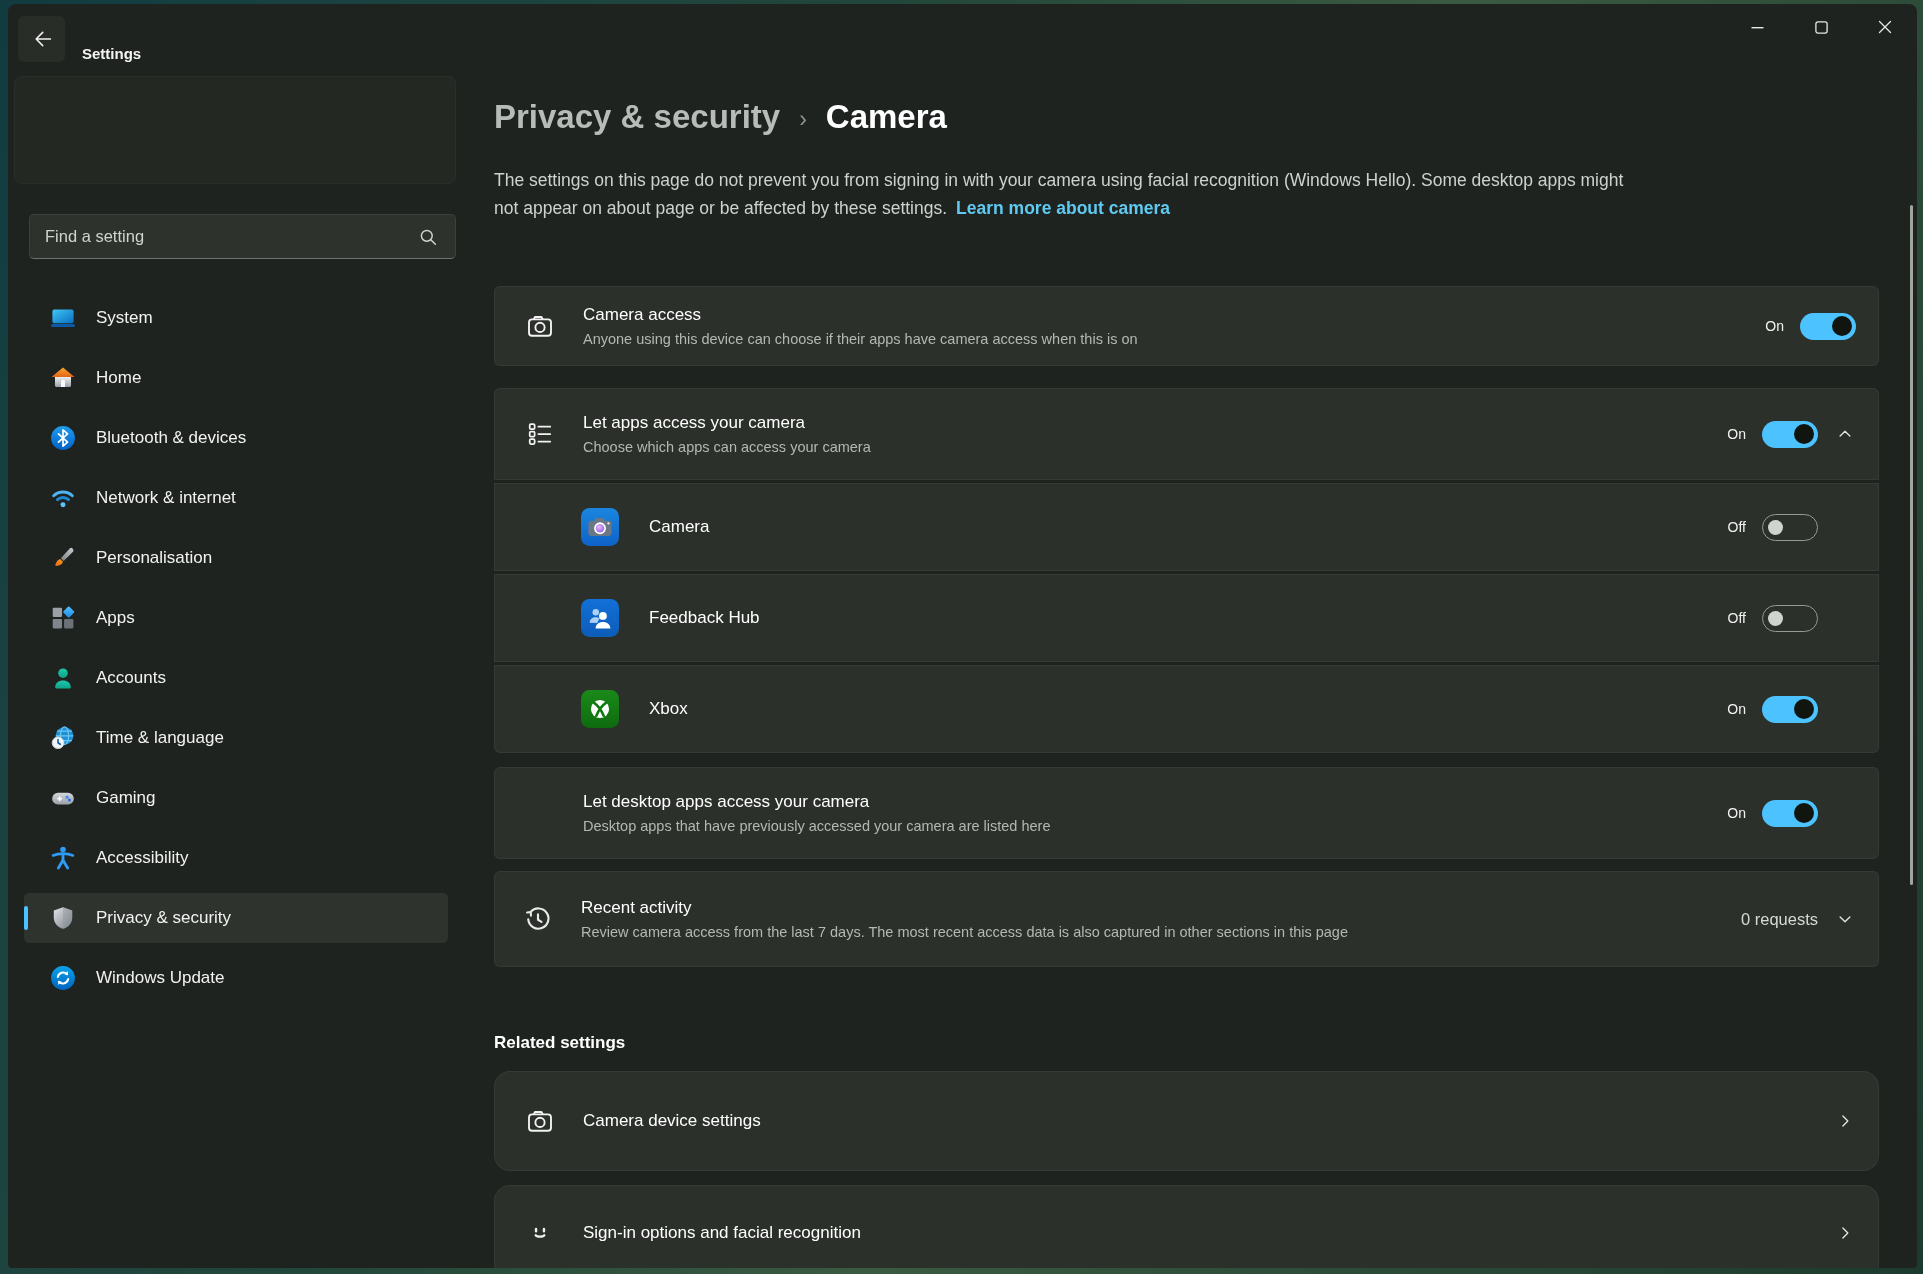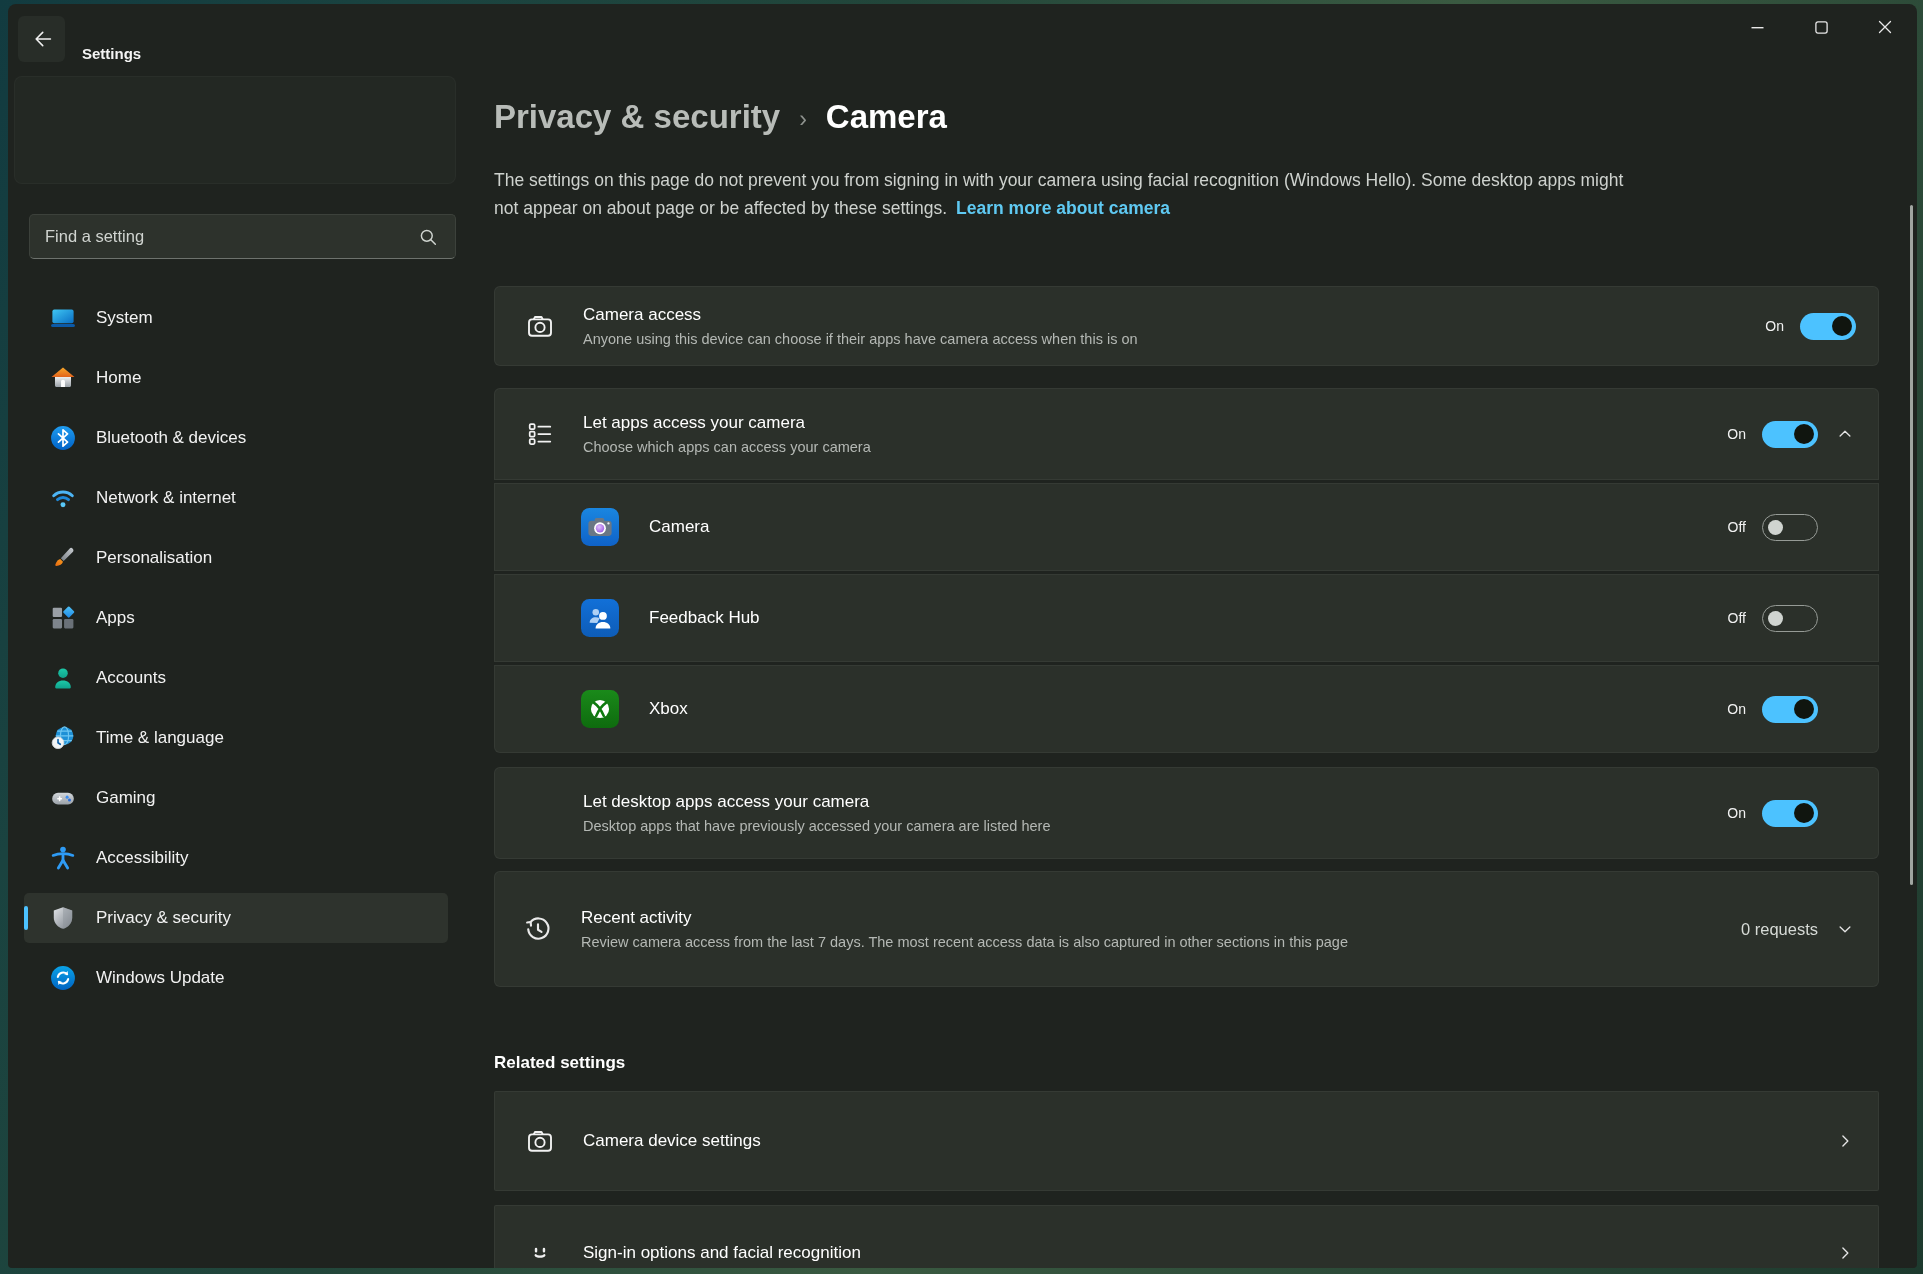--- a/index.html
+++ b/index.html
@@ -53,24 +53,24 @@
   .state-label { font-size:14px; color:#f2f2f2; }
   .chevron-slot { width:22px; display:flex; justify-content:center; }
   .card-access { height:80px; border-radius:6px; }
   .card-head { height:92px; margin-top:22px; border-radius:6px 6px 0 0; }
   .card-child { height:88px; margin-top:3px; padding-left:86px; }
   .card-child.last { border-radius:0 0 6px 6px; }
   .app-badge { width:38px; height:38px; border-radius:8px; flex:0 0 38px; margin-right:30px; }
   .app-name { font-size:17px; color:#ffffff; }
   .card-desktop { height:92px; margin-top:14px; border-radius:6px; }
   .indent-spacer { width:58px; flex:0 0 58px; }
-  .card-recent { height:116px; margin-top:12px; border-radius:6px;padding-left:28px; }
+  .card-recent { height:96px; margin-top:12px; border-radius:6px;padding-left:28px; }
   .recent-value { font-size:16.5px; color:#d6dad6; }
   .related-heading { margin-top:64px; font-size:17px; font-weight:700; line-height:24px; color:#ffffff; }
-  .card-related { height:100px; margin-top:16px; border-radius:2px; }
+  .card-related { height:100px; margin-top:16px; border-radius:16px; }
   .card-related.second { height:96px; margin-top:14px; }
   
   .toggle { position:relative; width:56px; height:27px; border-radius:27px; flex:0 0 56px; }
   .toggle.on { background:#4cc2ff; }
   .toggle.on .knob { position:absolute; right:4px; top:3.5px; width:20px; height:20px; border-radius:50%; background:#10150f; }
   .toggle.off { background:transparent; border:1px solid #969b96; }
   .toggle.off .knob { position:absolute; left:5px; top:5px; width:15px; height:15px; border-radius:50%; background:#d0d4d0; }
   
   .scrollbar { position:absolute; right:4px; top:201px; width:3px; height:680px; border-radius:2px; background:#a0a5a0; }
   svg { display:block; }

